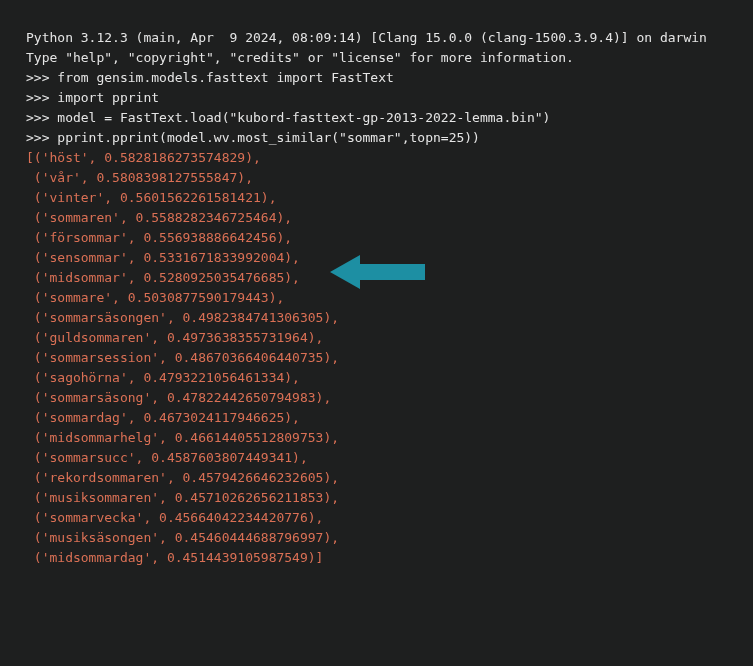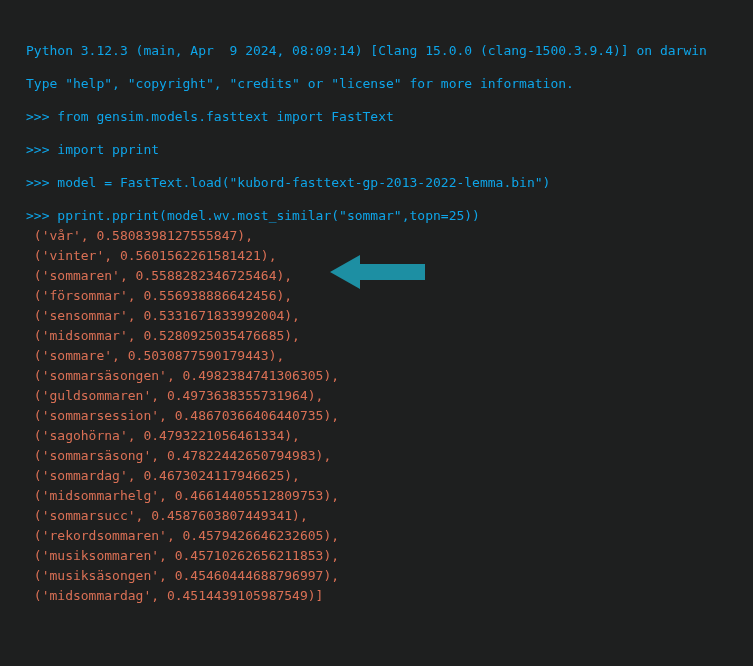--- a/index.html
+++ b/index.html
@@ -8,58 +8,60 @@
       font-family: 'Menlo', 'Monaco', 'Consolas', monospace;
       font-size: 13px;
       padding: 28px 26px;
       color: #eee;
       line-height: 20px;
       width: 753px;
       height: 666px;
       overflow: hidden;
       position: relative;
     }
-    .header-line { color: #0ea5e9; margin-top: 13px; }
+    .header-line { color: #e5e5e5; }
     .output-line { color: #da7055; }
     pre { font-family: inherit; white-space: pre; }
     .arrow {
       position: absolute;
       top: 252px;
       left: 330px;
       color: #1d8fa3;
     }
   </style>
 </head>
 <body>
 
 <pre class="header-line">Python 3.12.3 (main, Apr  9 2024, 08:09:14) [Clang 15.0.0 (clang-1500.3.9.4)] on darwin</pre>
 <pre class="header-line">Type "help", "copyright", "credits" or "license" for more information.</pre>
 <pre class="header-line">&gt;&gt;&gt; from gensim.models.fasttext import FastText</pre>
 <pre class="header-line">&gt;&gt;&gt; import pprint</pre>
 <pre class="header-line">&gt;&gt;&gt; model = FastText.load("kubord-fasttext-gp-2013-2022-lemma.bin")</pre>
 <pre class="header-line">&gt;&gt;&gt; pprint.pprint(model.wv.most_similar("sommar",topn=25))</pre>
 
 <div>
+  <pre class="output-line">[('höst', 0.5828186273574829),</pre>
   <pre class="output-line"> ('vår', 0.5808398127555847),</pre>
   <pre class="output-line"> ('vinter', 0.5601562261581421),</pre>
   <pre class="output-line"> ('sommaren', 0.5588282346725464),</pre>
   <pre class="output-line"> ('försommar', 0.556938886642456),</pre>
   <pre class="output-line"> ('sensommar', 0.5331671833992004),</pre>
   <pre class="output-line"> ('midsommar', 0.5280925035476685),</pre>
   <pre class="output-line"> ('sommare', 0.5030877590179443),</pre>
   <pre class="output-line"> ('sommarsäsongen', 0.4982384741306305),</pre>
   <pre class="output-line"> ('guldsommaren', 0.4973638355731964),</pre>
   <pre class="output-line"> ('sommarsession', 0.48670366406440735),</pre>
   <pre class="output-line"> ('sagohörna', 0.4793221056461334),</pre>
   <pre class="output-line"> ('sommarsäsong', 0.47822442650794983),</pre>
   <pre class="output-line"> ('sommardag', 0.4673024117946625),</pre>
   <pre class="output-line"> ('midsommarhelg', 0.46614405512809753),</pre>
   <pre class="output-line"> ('sommarsucc', 0.4587603807449341),</pre>
   <pre class="output-line"> ('rekordsommaren', 0.4579426646232605),</pre>
   <pre class="output-line"> ('musiksommaren', 0.45710262656211853),</pre>
+  <pre class="output-line"> ('sommarvecka', 0.45664042234420776),</pre>
   <pre class="output-line"> ('musiksäsongen', 0.45460444688796997),</pre>
   <pre class="output-line"> ('midsommardag', 0.4514439105987549)]</pre>
 </div>
 
 <div class="arrow">
   <svg width="100" height="40" viewBox="0 0 100 40">
     <polygon points="0,20 30,3 30,12 95,12 95,28 30,28 30,37" fill="#1d8fa3"></polygon>
   </svg>
 </div>
 

